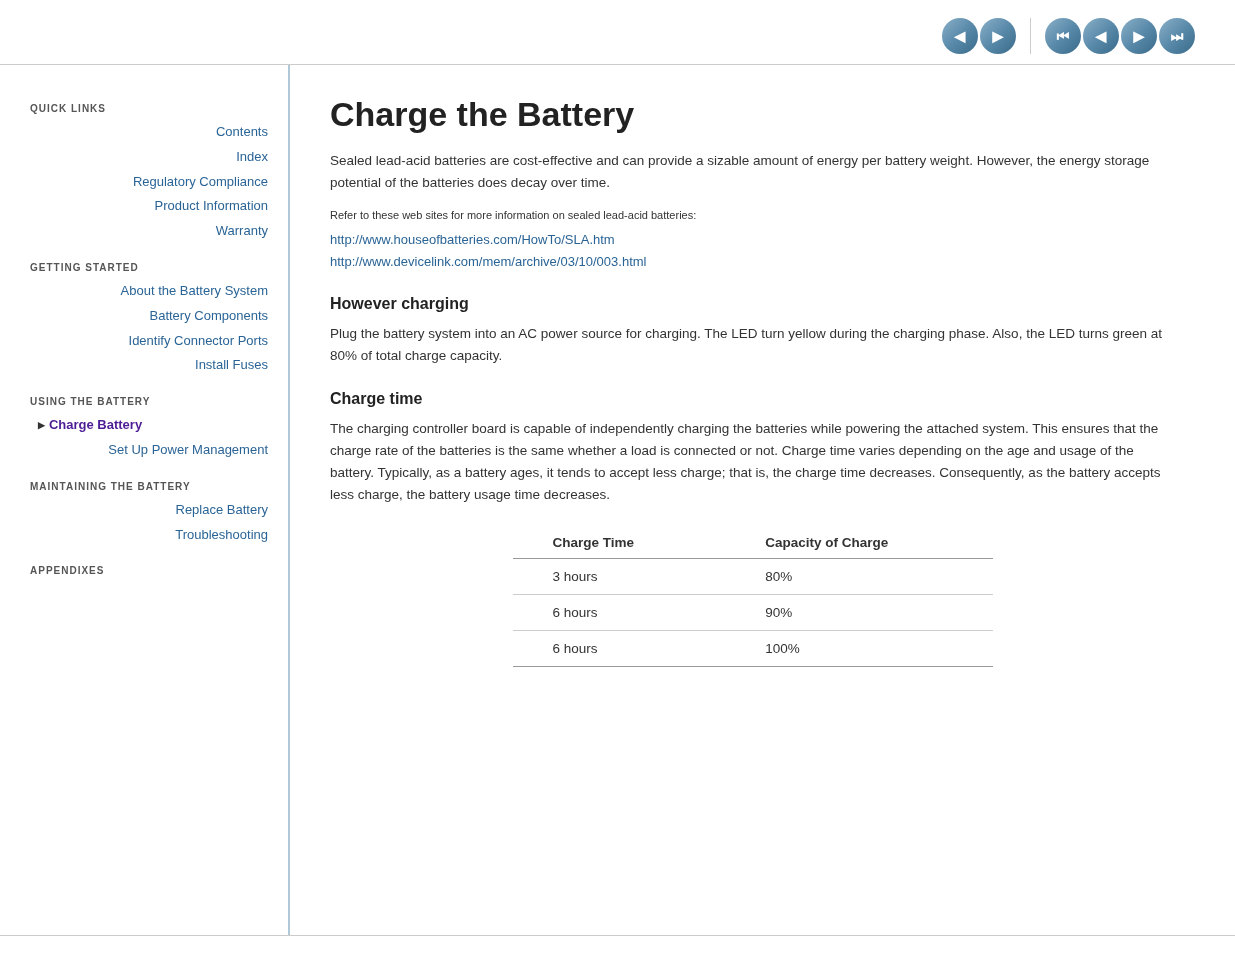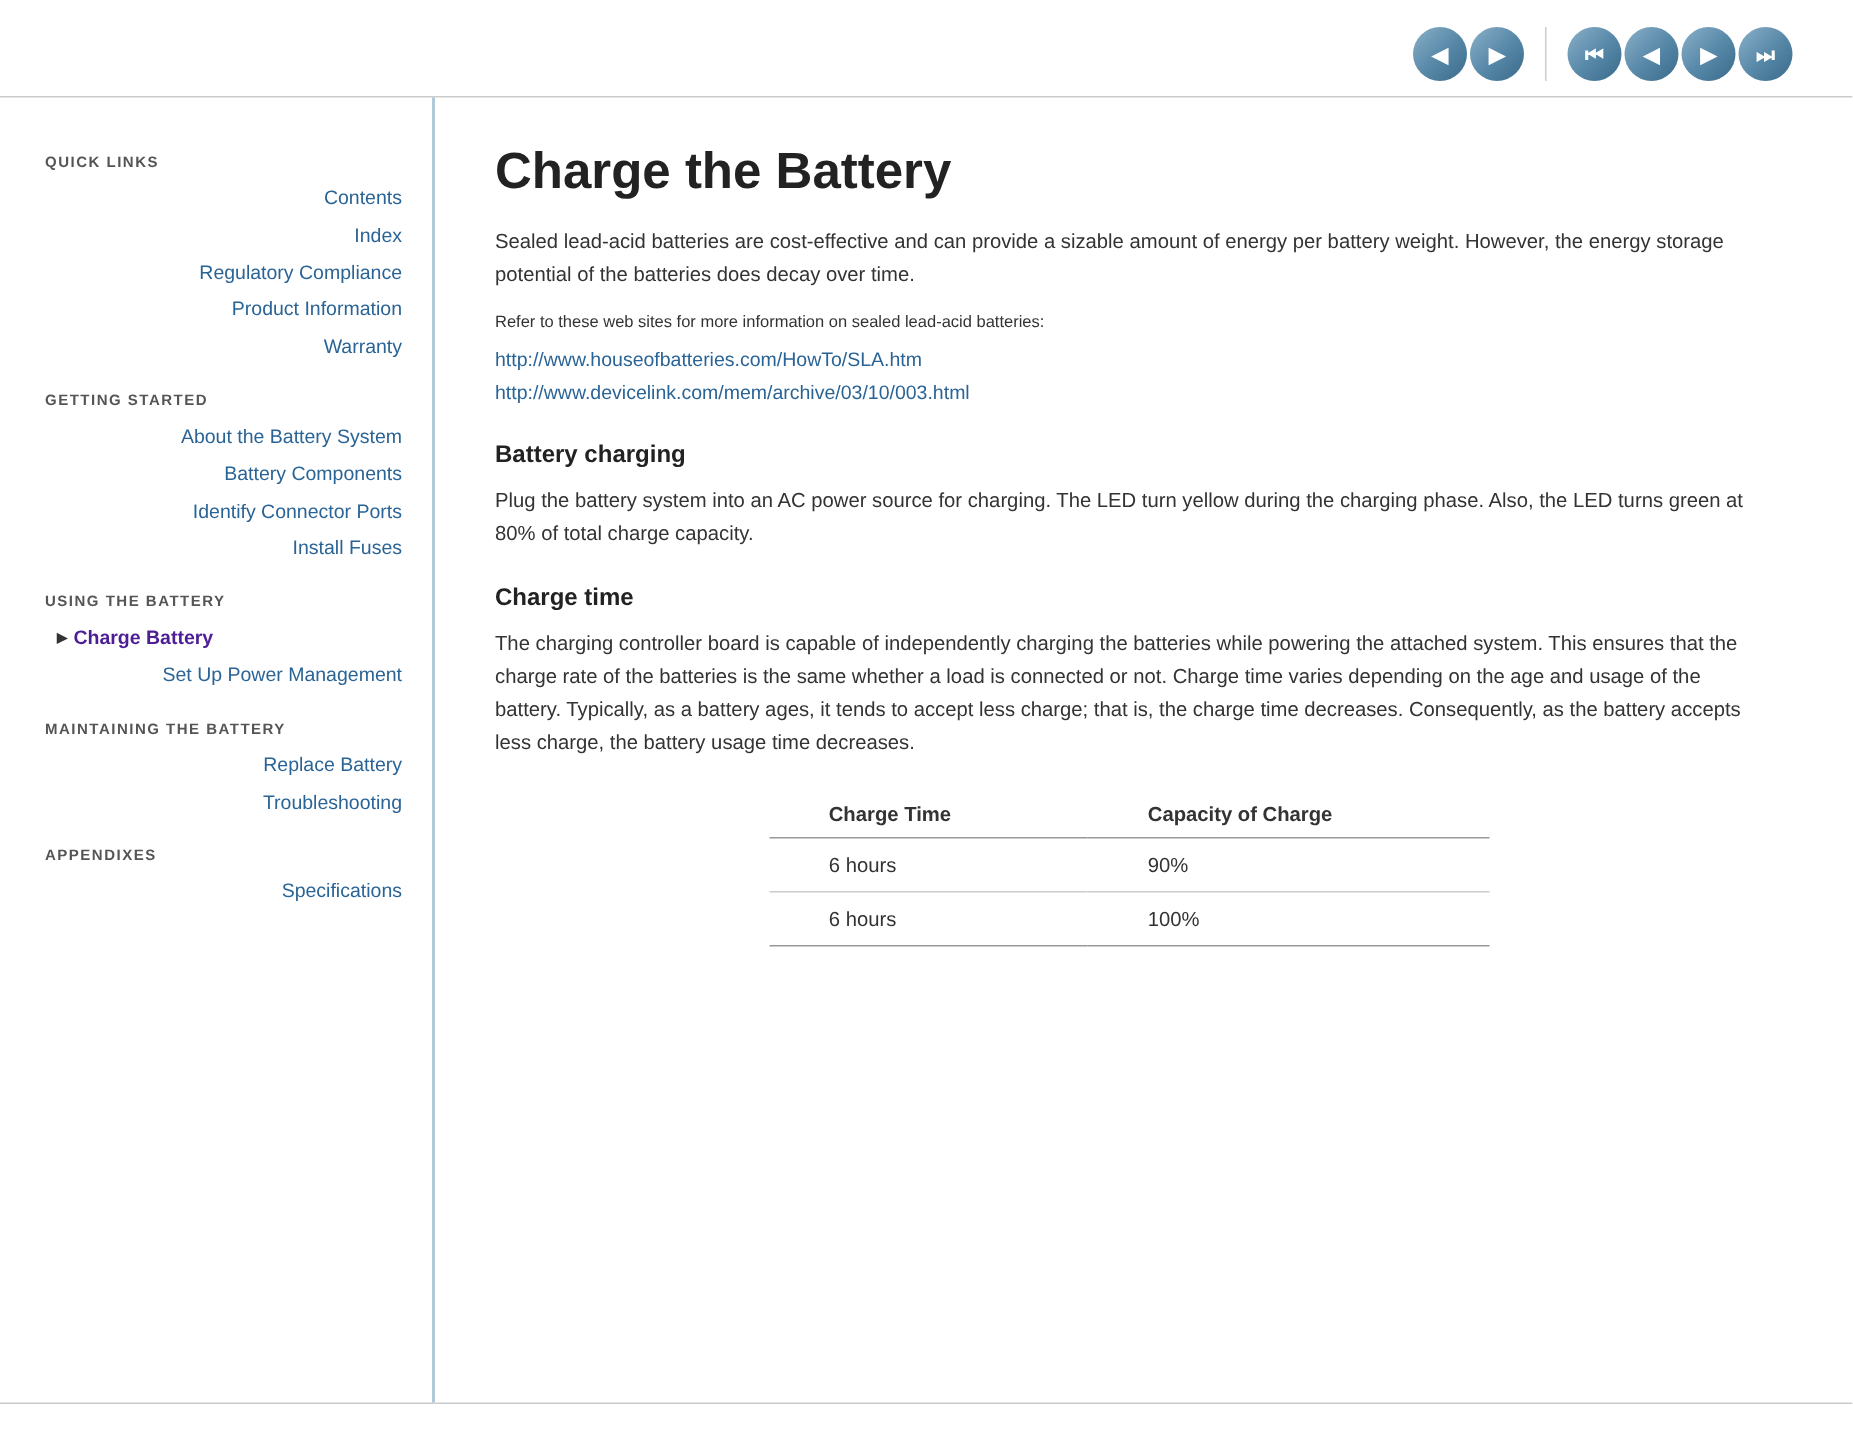--- a/index.html
+++ b/index.html
@@ -268,51 +268,54 @@
     </div>
 
     <div class="nav-section">
       <div class="nav-section-title">MAINTAINING THE BATTERY</div>
       <a class="nav-link" href="#">Replace Battery</a>
       <a class="nav-link" href="#">Troubleshooting</a>
     </div>
 
     <div class="nav-section">
       <div class="nav-section-title">APPENDIXES</div>
-      <a class="nav-link" href="#">Specifications</a>
     </div>
   </div>
 
   <div class="content">
     <h1 class="page-title">Charge the Battery</h1>
 
     <p class="intro-text">Sealed lead-acid batteries are cost-effective and can provide a sizable amount of energy per battery weight. However, the energy storage potential of the batteries does decay over time.</p>
 
     <p class="ref-text">Refer to these web sites for more information on sealed lead-acid batteries:</p>
     <a class="ref-link" href="#">http://www.houseofbatteries.com/HowTo/SLA.htm</a>
     <a class="ref-link" href="#">http://www.devicelink.com/mem/archive/03/10/003.html</a>
 
-    <h2 class="section-title">Battery charging</h2>
+    <h2 class="section-title">However charging</h2>
     <p class="body-text">
       Plug the battery system into an AC power source for charging. The LED turn yellow during the charging phase. Also, the LED turns green at 80% of total charge capacity.
     </p>
 
     <h2 class="section-title">Charge time</h2>
     <p class="body-text">
       The charging controller board is capable of independently charging the batteries while powering the attached system. This ensures that the charge rate of the batteries is the same whether a load is connected or not. Charge time varies depending on the age and usage of the battery. Typically, as a battery ages, it tends to accept less charge; that is, the charge time decreases. Consequently, as the battery accepts less charge, the battery usage time decreases.
     </p>
 
     <table class="charge-table">
       <thead>
         <tr>
           <th>Charge Time</th>
           <th>Capacity of Charge</th>
         </tr>
       </thead>
       <tbody>
+        <tr>
+          <td>3 hours</td>
+          <td>80%</td>
+        </tr>
         <tr>
           <td>6 hours</td>
           <td>90%</td>
         </tr>
         <tr>
           <td>6 hours</td>
           <td>100%</td>
         </tr>
       </tbody>
     </table>

